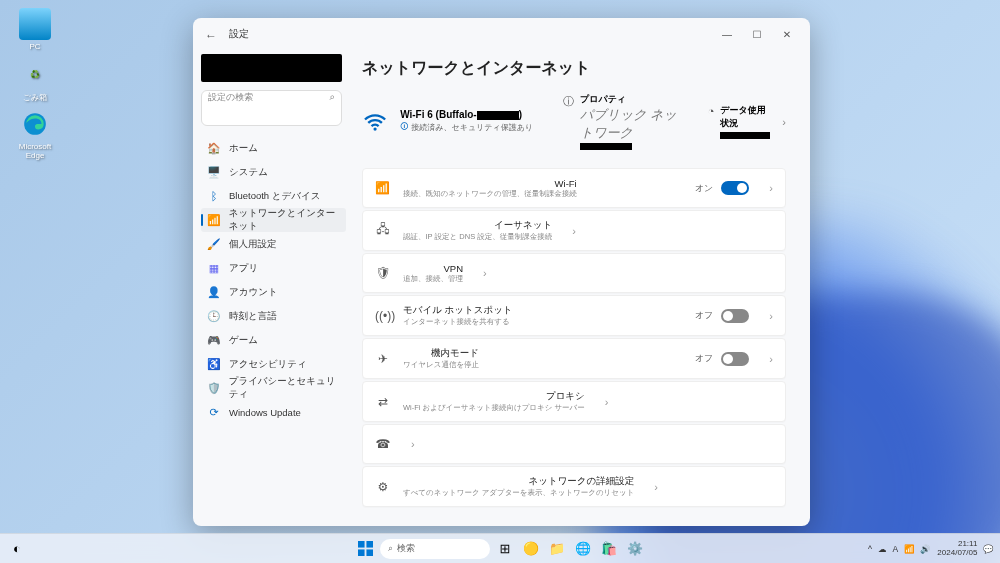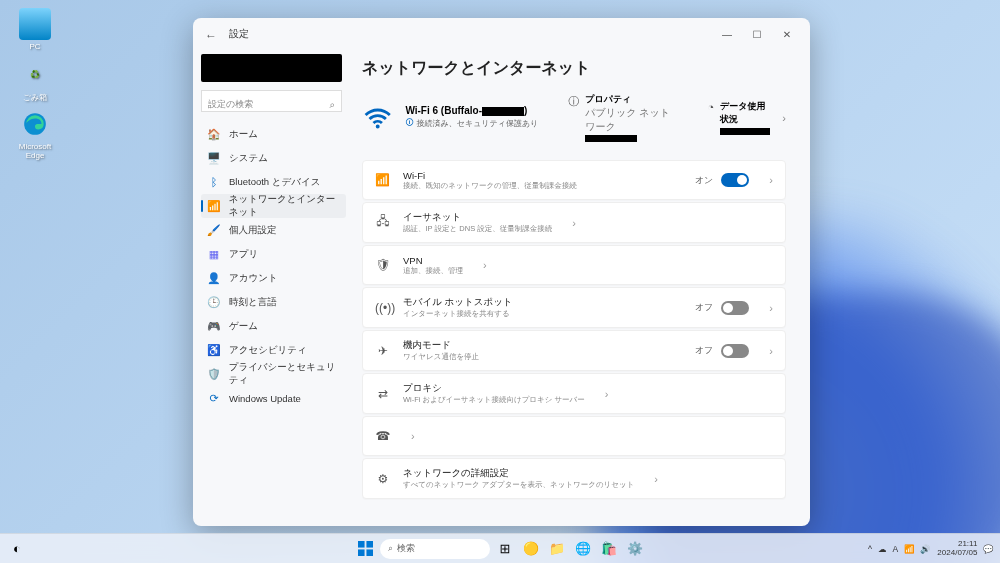--- a/index.html
+++ b/index.html
@@ -19,49 +19,49 @@
 .titlebar .back { width: 20px; text-align:center; color:#555; font-size:12px; }
 .titlebar .title { font-size: 10px; color: #333; margin-left: 8px; }
 .titlebar .wincontrols { margin-left: auto; display: flex; gap: 0; }
 .titlebar .wincontrols div { width: 30px; height: 24px; display:flex; align-items:center; justify-content:center; color:#555; font-size:10px; }
 
 .body { flex: 1; display: flex; overflow: hidden; }
 
 
 .sidebar { width: 157px; padding: 4px 4px 4px 8px; overflow-y: auto; }
 .user-block { height: 28px; background: #000; margin: 0 4px 8px 0; border-radius:2px;}
-.search { display: flex; align-items:flex-end; background: #fff; border:1px solid #ddd; border-radius:0; height: 22px; margin: 0 4px 10px 0; padding: 0 6px; font-size:9px; color:#888;}
+.search { display: flex; align-items:flex-start; background: #fff; border:1px solid #ddd; border-radius:6px; height: 36px; margin: 0 4px 10px 0; padding: 0 6px; font-size:9px; color:#888;}
 .search .mag { margin-left:auto; font-size:10px; color:#777;}
 .nav-item { display: flex; align-items:center; gap: 8px; height: 24px; padding: 0 6px; font-size: 9.5px; color: #333; border-radius: 3px; cursor: pointer; }
 .nav-item.sel { background: #eceef1; position: relative; }
 .nav-item.sel::before { content:''; position:absolute; left:0; top:6px; bottom:6px; width:2px; background:#0067c0; border-radius:2px;}
 .nav-ico { width: 14px; height: 14px; display:flex; align-items:center; justify-content:center; font-size:11px; }
 
 
 .main { flex: 1; padding: 4px 24px 12px 12px; overflow-y: auto; }
 .page-title { font-size: 16px; font-weight: 600; margin: 4px 0 14px 0; color:#222;}
 .hero { display:flex; align-items:center; gap: 12px; margin-bottom: 18px; }
 .wifi-big { width: 38px; height: 38px; }
 .hero-main { flex:0 0 auto; }
 .hero-main .name { font-size: 10px; font-weight:600; }
 .hero-main .name .blk { display:inline-block; width:42px; height:9px; background:#000; vertical-align:middle;}
 .hero-main .sub { font-size: 8px; color:#666; display:flex; align-items:center; gap:3px;}
 .hero-prop { margin-left: 18px; display:flex; align-items:flex-start; gap:6px; }
 .hero-prop .ico { font-size:11px; color:#555; margin-top:1px;}
 .hero-prop .txt .t1 { font-size:9px; font-weight:600;}
-.hero-prop .txt .t2 { font-size:10px; color:#777;}
+.hero-prop .txt .t2 { font-size:13px; color:#777;font-style:italic;}
 .hero-data { margin-left: 18px; display:flex; align-items:flex-start; gap:6px;}
 .hero-data .ico { font-size:11px; color:#555; margin-top:1px;}
 .hero-data .txt .t1 { font-size:9px; font-weight:600;}
 .hero-data .txt .t2 { width:50px; height:7px; background:#000; margin-top:2px;}
 .hero .chev { margin-left:auto; color:#888; font-size:11px;}
 
 .card { background:#fff; border:1px solid #eee; border-radius:4px; margin-bottom:2px; display:flex; align-items:center; padding: 8px 12px; gap:12px; min-height:40px; box-shadow: 0 1px 1px rgba(0,0,0,.02);}
 .card .cico { width:16px; text-align:center; color:#555; font-size:12px;}
-.card .ctxt .t1 { font-size:9.5px; color:#222;}
+.card .ctxt .t1 { font-size:9.5px; color:#222;text-align:right;}
 .card .ctxt .t2 { font-size:7.5px; color:#888; margin-top:0;}
 .card .ctrl { margin-left:auto; display:flex; align-items:center; gap:8px; font-size:9px; color:#555;}
 .card .chev { color:#999; font-size:11px; margin-left:8px;}
 .toggle { width:28px; height:14px; border-radius:8px; position:relative;}
 .toggle.on { background:#0067c0;}
 .toggle.on::after{content:'';position:absolute;right:2px;top:2px;width:10px;height:10px;background:#fff;border-radius:50%;}
 .toggle.off { background:#888;}
 .toggle.off::after{content:'';position:absolute;left:2px;top:2px;width:10px;height:10px;background:#fff;border-radius:50%;}
 
 

